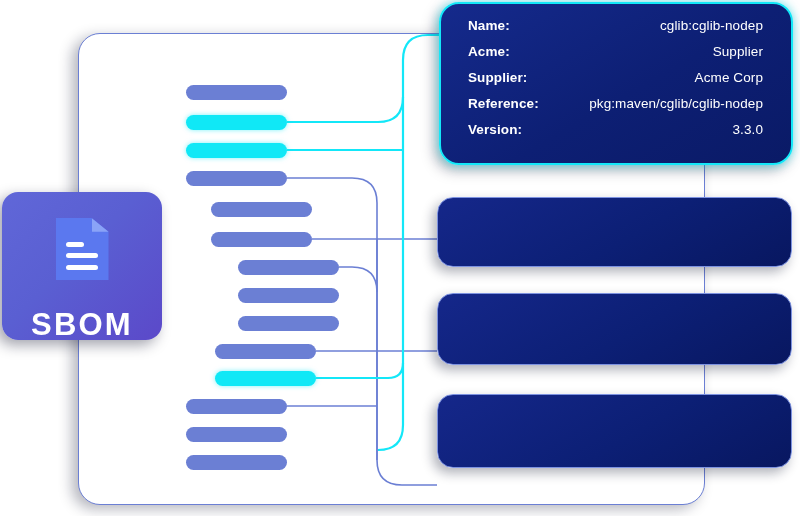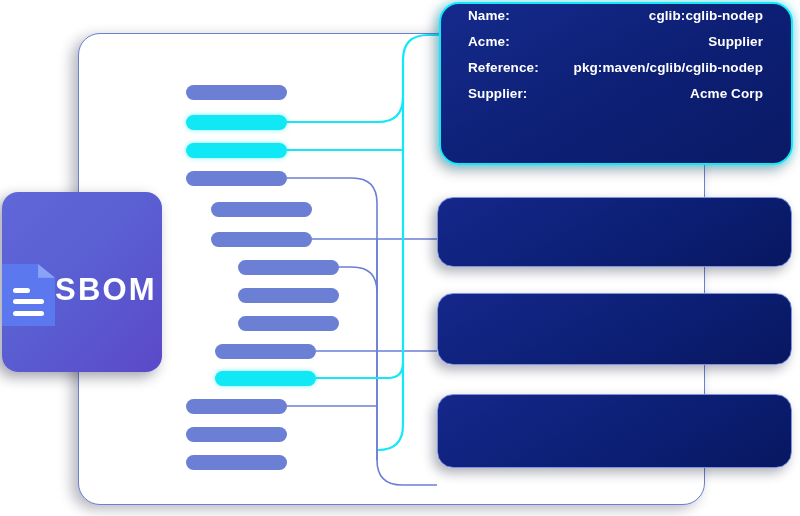--- a/index.html
+++ b/index.html
@@ -14,26 +14,26 @@
   
   .sheet{
     position:absolute;left:78px;top:33px;width:627px;height:472px;
     background:#ffffff;border:1.4px solid #6b7fd4;border-radius:22px;
     box-shadow:-6px 4px 14px rgba(10,14,40,.30);
     box-sizing:border-box;
   }
 
   
   .sbom{
-    position:absolute;left:2px;top:192px;width:160px;height:180px;
+    position:absolute;left:2px;top:192px;width:160px;height:148px;
     border-radius:16px;
     background:linear-gradient(135deg,#6067d8 0%,#5a5fd2 45%,#5b49c9 100%);
     box-shadow:-5px 5px 14px rgba(10,14,40,.38);
-    display:flex;flex-direction:row;align-items:center;
-    justify-content:flex-start;
+    display:flex;flex-direction:column;align-items:center;
+    justify-content:space-between;
   }
   .sbom-doc{position:relative;width:53px;height:62px;margin-top:26px;}
   .sbom-doc .page{
     position:absolute;inset:0;background:#5b78ef;
     clip-path:polygon(0 0,68% 0,100% 22%,100% 100%,0 100%);
   }
   .sbom-doc .fold{
     position:absolute;right:0;top:0;width:32%;height:22%;
     background:#8aa3f7;
     clip-path:polygon(0 0,100% 100%,0 100%);
@@ -57,28 +57,28 @@
   
   .wires{position:absolute;left:0;top:0;width:800px;height:516px;}
 
   
   .infocard{
     position:absolute;left:439px;top:2px;width:354px;height:163px;
     border-radius:20px;box-sizing:border-box;
     background:linear-gradient(150deg,#152a8c 0%,#0d1f74 55%,#0a1a66 100%);
     border:2px solid #13e7f8;
     box-shadow:0 0 10px rgba(19,231,248,.55),-4px 5px 14px rgba(10,14,40,.35);
-    padding:4px 28px 0 27px;
+    padding:14px 28px 0 27px;
   }
   .row{
     display:flex;justify-content:space-between;align-items:baseline;
     height:26px;color:#ffffff;font-size:13.5px;
   }
   .row .k{font-weight:600;letter-spacing:.1px;}
-  .row .v{font-weight:700;letter-spacing:.1px;}
+  .row .v{font-weight:400;letter-spacing:.1px;}
 
   
   .panel{
     position:absolute;box-sizing:border-box;border-radius:16px;
     background:linear-gradient(150deg,#15278a 0%,#0c1f75 55%,#081760 100%);
     border:1.5px solid #7d92e0;
     box-shadow:-4px 5px 12px rgba(10,14,40,.32);
   }
   .p1{left:437px;top:197px;width:355px;height:70px;}
   .p2{left:437px;top:293px;width:355px;height:72px;}
@@ -149,26 +149,30 @@
   <div class="infocard">
     <div class="row">
       <span class="k">Name:</span>
       <span class="v">cglib:cglib-nodep</span>
     </div>
     <div class="row">
       <span class="k">Acme:</span>
       <span class="v">Supplier</span>
     </div>
     <div class="row">
+      <span class="k">Supplier:</span>
+      <span class="v">Acme Corp</span>
+    </div>
+    <div class="row">
       <span class="k">Reference:</span>
       <span class="v">pkg:maven/cglib/cglib-nodep</span>
     </div>
     <div class="row">
-      <span class="k">Supplier:</span>
-      <span class="v">Acme Corp</span>
+      <span class="k">Version:</span>
+      <span class="v">3.3.0</span>
     </div>
   </div>
 
   <div class="panel p1"></div>
   <div class="panel p2"></div>
   <div class="panel p3"></div>
 
 </div>
 
 </body></html>

